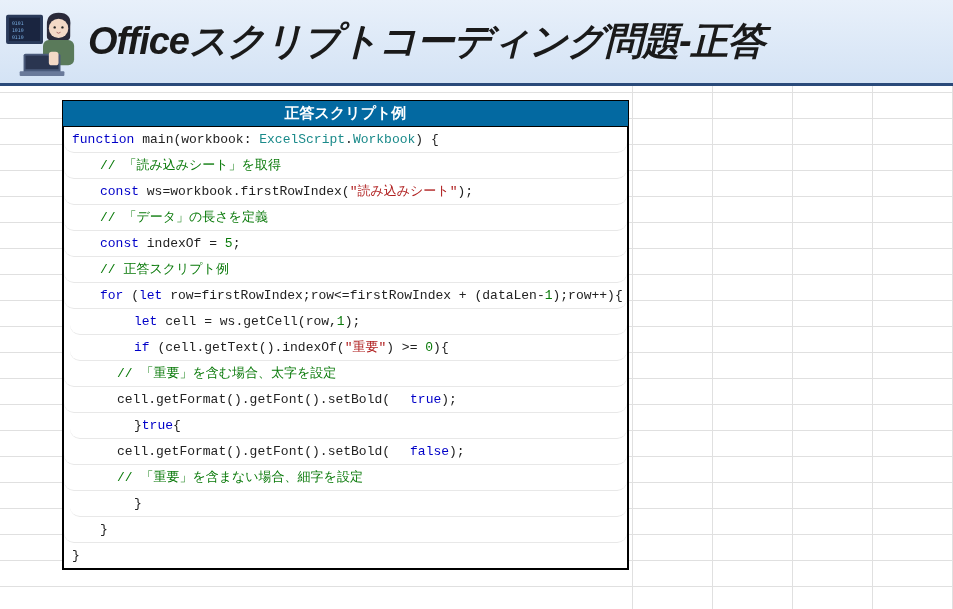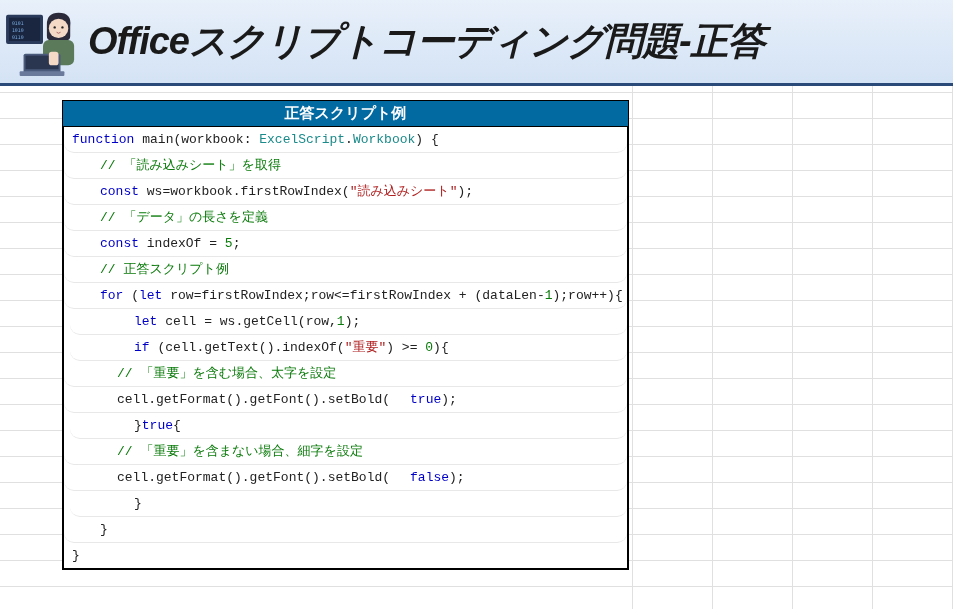--- a/index.html
+++ b/index.html
@@ -154,19 +154,19 @@
     <div class="code-line i1"><span class="kw">const</span><span> ws=workbook.firstRowIndex(</span><span class="str">"読み込みシート"</span><span>);</span></div>
     <div class="code-line i1"><span class="cm">// 「データ」の長さを定義</span></div>
     <div class="code-line i1"><span class="kw">const</span><span> indexOf = </span><span class="num">5</span><span>;</span></div>
     <div class="code-line i1"><span class="cm">// 正答スクリプト例</span></div>
     <div class="code-line i1"><span class="kw">for</span><span> (</span><span class="kw">let</span><span> row=firstRowIndex;row&lt;=firstRowIndex + (dataLen-</span><span class="num">1</span><span>);row++){</span></div>
     <div class="code-line i2"><span class="kw">let</span><span> cell = ws.getCell(row,</span><span class="num">1</span><span>);</span></div>
     <div class="code-line i2"><span class="kw">if</span><span> (cell.getText().indexOf(</span><span class="str">"重要"</span><span>) &gt;= </span><span class="num">0</span><span>){</span></div>
     <div class="code-line i3"><span class="cm">// 「重要」を含む場合、太字を設定</span></div>
     <div class="code-line i3"><span>cell.getFormat().getFont().setBold(</span><span class="bl">true</span><span>);</span></div>
     <div class="code-line i2"><span>}</span><span class="kw">true</span><span>{</span></div>
+    <div class="code-line i3"><span>cell.getFormat().getFont().setBold(</span><span class="bl">false</span><span>);</span></div>
     <div class="code-line i3"><span class="cm">// 「重要」を含まない場合、細字を設定</span></div>
-    <div class="code-line i3"><span>cell.getFormat().getFont().setBold(</span><span class="bl">false</span><span>);</span></div>
     <div class="code-line i2"><span>}</span></div>
     <div class="code-line i1"><span>}</span></div>
     <div class="code-line"><span>}</span></div>
   </div>
 </div>
 
 </body></html>

